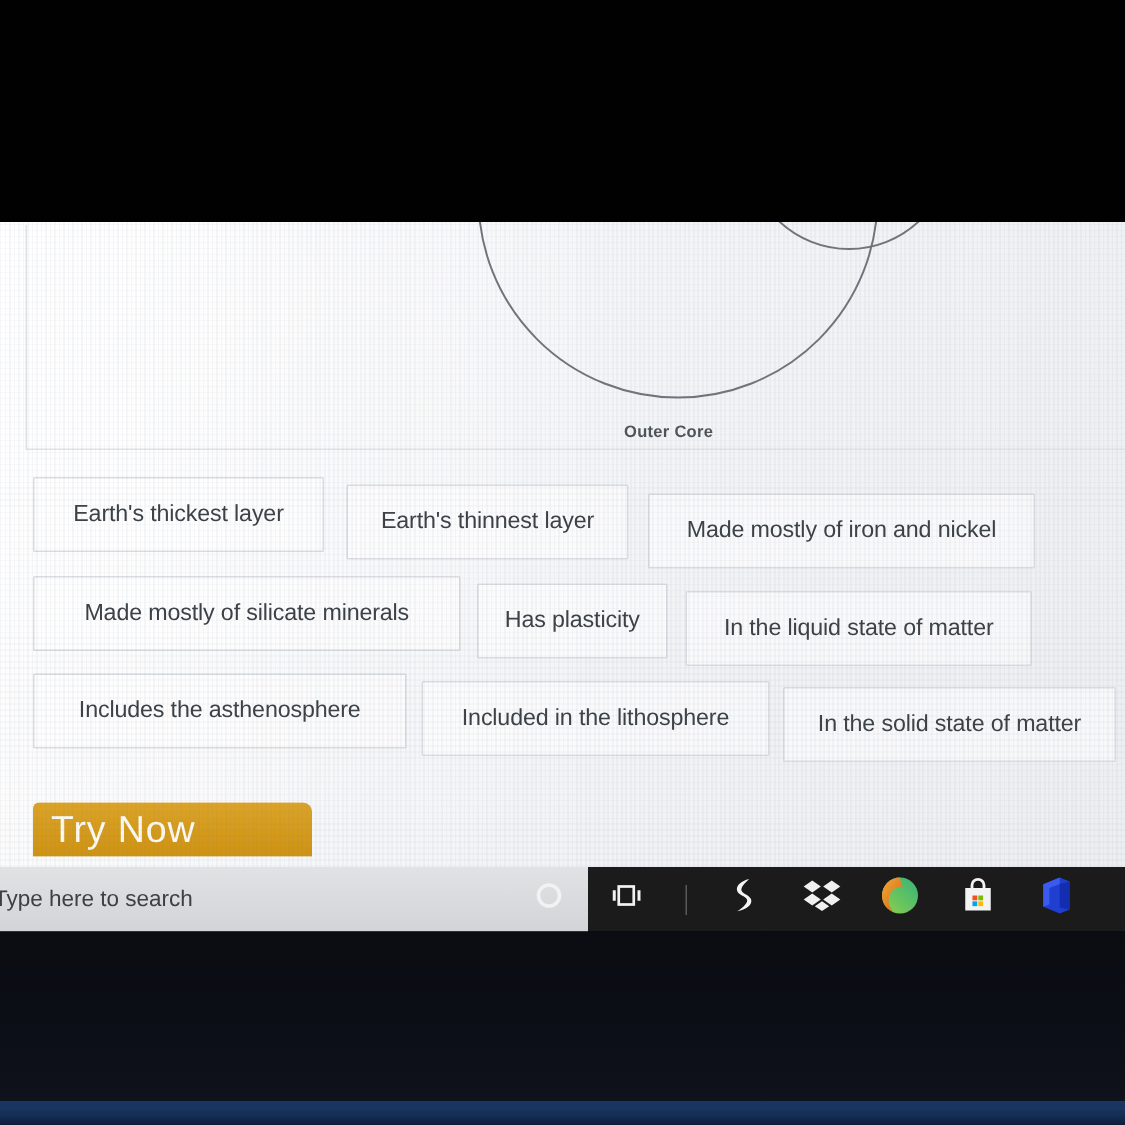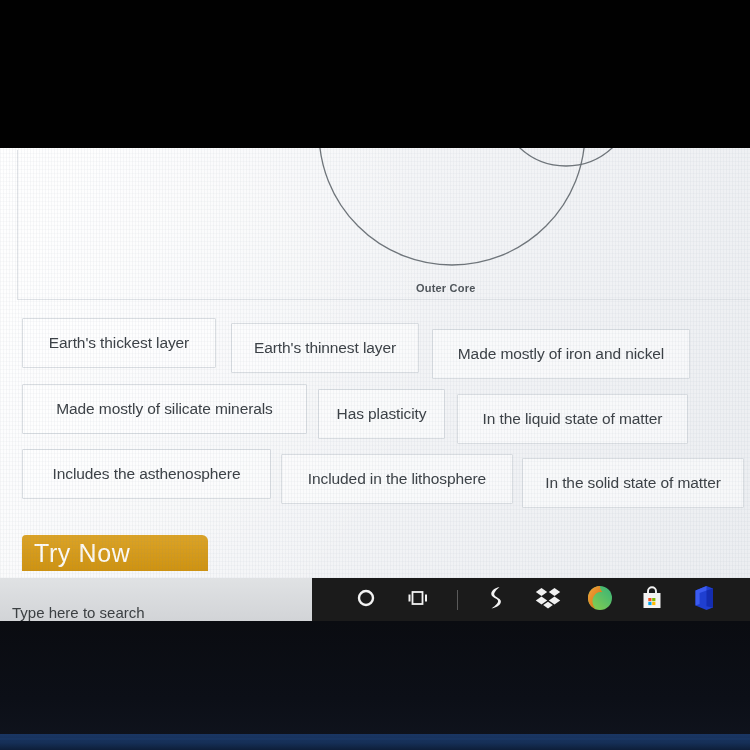--- a/index.html
+++ b/index.html
@@ -145,29 +145,29 @@
     position: absolute;
     left: 0;
     top: 578px;
     width: 750px;
     height: 43px;
     background: #1b1b1b;
   }
   .search-box {
     position: absolute;
     left: 0; top: 0;
-    width: 312px;
+    width: 392px;
     height: 43px;
     background: #d7d9db;
     background-image: linear-gradient(180deg, #e0e2e4 0%, #d2d4d7 100%);
     display: flex;
-    align-items: flex-end;
+    align-items: center;
     color: #3c4043;
     font-size: 15px;
-    padding-left: 16px;
+    padding-left: 0px;
     box-sizing: border-box;
   }
   .search-box span { margin-left: -4px; }
 
   .tb-icons {
     position: absolute;
     left: 340px;
     top: 0;
     height: 43px;
     display: flex;

